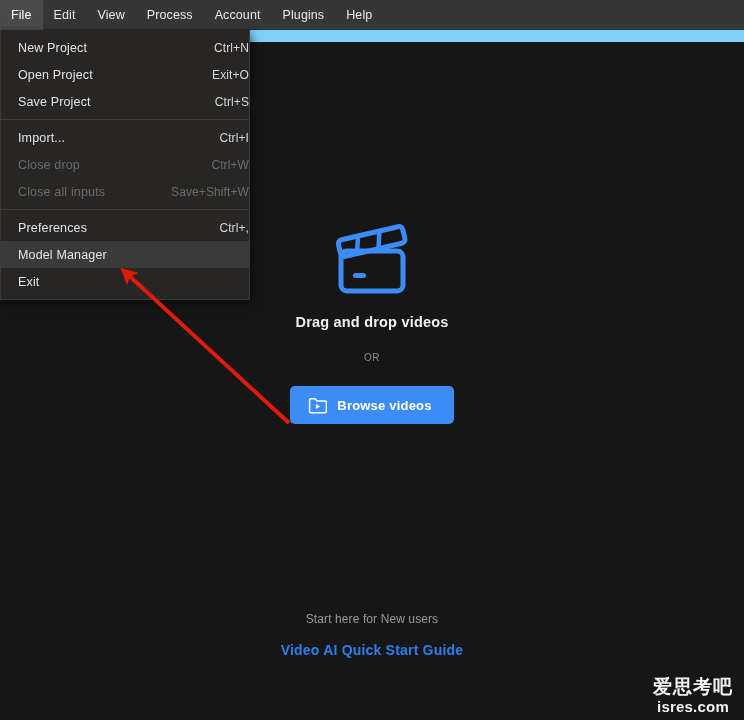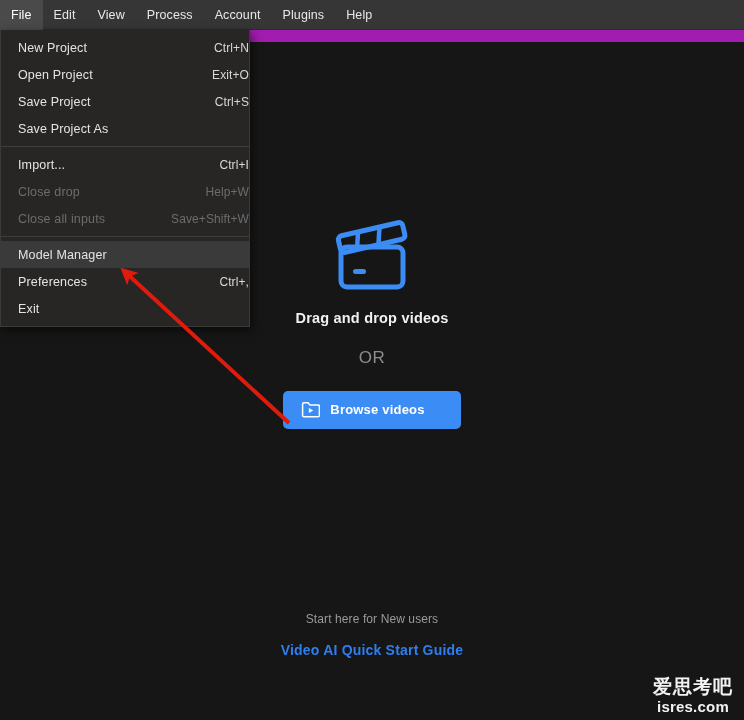--- a/index.html
+++ b/index.html
@@ -5,21 +5,21 @@
   * { box-sizing: border-box; margin: 0; padding: 0; }
   html, body {
     width: 744px; height: 720px;
     background: #161616;
     font-family: "Liberation Sans", sans-serif;
     overflow: hidden;
   }
   #app {
     position: relative;
     width: 744px; height: 720px;
-    background: #a21caf;
+    background: #7dd3fc;
   }
 
   
   .menubar {
     position: absolute; top: 0; left: 0;
     width: 744px; height: 30px;
     background: #363636;
     display: flex;
     align-items: center;
     border-bottom: 1px solid #2b2b2b;
@@ -106,28 +106,28 @@
     margin-bottom: 14px;
   }
   .dz-title {
     font-size: 14.5px;
     font-weight: bold;
     color: #f0f0f0;
     letter-spacing: .2px;
   }
   .dz-or {
     margin-top: 22px;
-    font-size: 17px;
+    font-size: 10px;
     color: #8d8d8d;
     letter-spacing: .5px;
   }
   .browse-btn {
     margin-top: 23px;
     height: 38px;
-    padding: 0 36px 0 18px;
+    padding: 0 22px 0 18px;
     background: #3b8df5;
     border: none;
     border-radius: 5px;
     display: flex;
     align-items: center;
     gap: 10px;
     cursor: pointer;
   }
   .browse-label {
     font-size: 13px;
@@ -279,52 +279,48 @@
     <div class="menu-row">
       <span class="menu-label">Open Project</span>
       <span class="menu-shortcut">Exit+O</span>
     </div>
 
     <div class="menu-row">
       <span class="menu-label">Save Project</span>
       <span class="menu-shortcut">Ctrl+S</span>
     </div>
 
-    <div class="menu-row">
-      <span class="menu-label">Save Project As</span>
-      <span class="menu-shortcut"></span>
-    </div>
 
     <div class="menu-sep"></div>
 
     <div class="menu-row">
       <span class="menu-label">Import...</span>
       <span class="menu-shortcut">Ctrl+I</span>
     </div>
 
     <div class="menu-row disabled">
       <span class="menu-label">Close drop</span>
-      <span class="menu-shortcut">Help+W</span>
+      <span class="menu-shortcut">Ctrl+W</span>
     </div>
 
     <div class="menu-row disabled">
       <span class="menu-label">Close all inputs</span>
       <span class="menu-shortcut">Save+Shift+W</span>
     </div>
 
     <div class="menu-sep"></div>
 
+    <div class="menu-row">
+      <span class="menu-label">Preferences</span>
+      <span class="menu-shortcut">Ctrl+,</span>
+    </div>
+
     <div class="menu-row hovered">
       <span class="menu-label">Model Manager</span>
       <span class="menu-shortcut"></span>
-    </div>
-
-    <div class="menu-row">
-      <span class="menu-label">Preferences</span>
-      <span class="menu-shortcut">Ctrl+,</span>
     </div>
 
     <div class="menu-row">
       <span class="menu-label">Exit</span>
       <span class="menu-shortcut"></span>
     </div>
 
   </div>
 
   <svg class="arrow-layer" viewBox="0 0 744 720">

